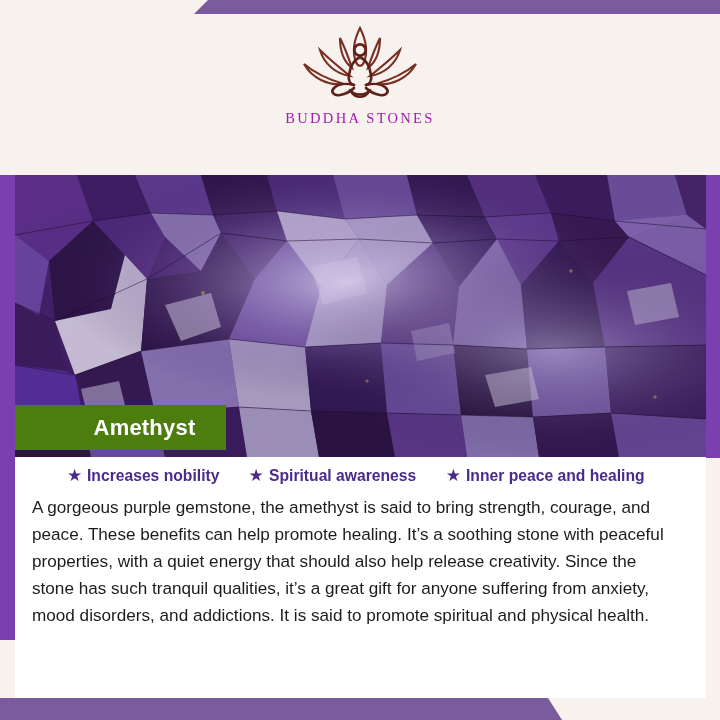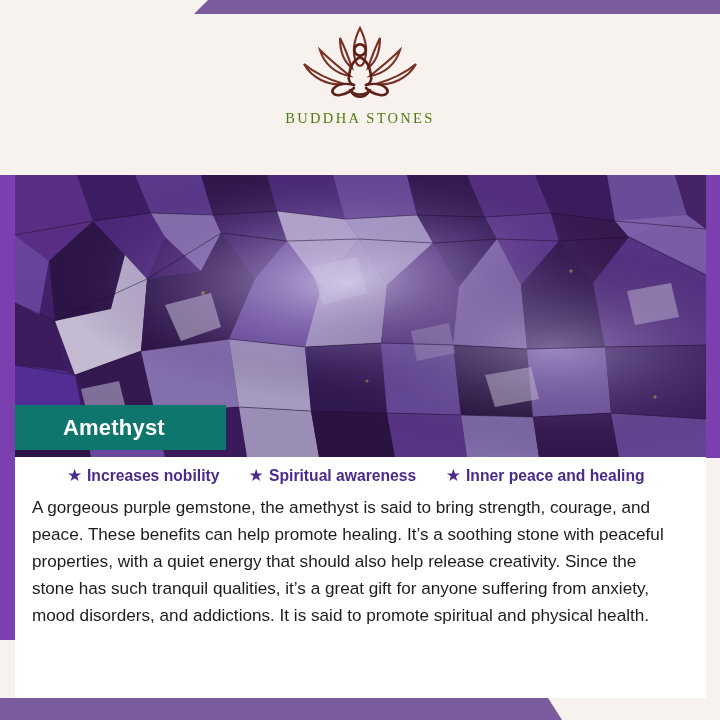--- a/index.html
+++ b/index.html
@@ -80,21 +80,21 @@
     position: absolute;
     left: 50%; top: 6px;
     transform: translateX(-50%);
     width: 180px;
   }
   .logo-mark { display: block; margin: 0 auto; }
   .logo-word {
     font-family: "Liberation Serif", serif;
     font-size: 14.5px;
     letter-spacing: 2.3px;
-    color: #4d7c0f;
+    color: #a21caf;
     margin-top: 2px;
     white-space: nowrap;
   }
   .title-banner {
     position: absolute;
     left: 148px; top: 122px;
     width: 424px; height: 52px;
     background: #fcf8f6;
     display: flex;
     align-items: center;
@@ -117,23 +117,24 @@
     width: 691px; height: 282px;
     overflow: hidden;
     background: #2b1547;
   }
   .photo svg { display: block; }
 
   .stone-label {
     position: absolute;
     left: 15px; top: 405px;
     width: 211px; height: 45px;
-    background: #0f766e;
+    background: #4d7c0f;
     display: flex;
     align-items: center;
+    justify-content: center;
   }
   .stone-label-text {
     color: #ffffff;
     font-size: 22px;
     font-weight: bold;
     letter-spacing: 0.2px;
     padding-left: 48px;
     font-family: "Liberation Sans", sans-serif;
   }
 

